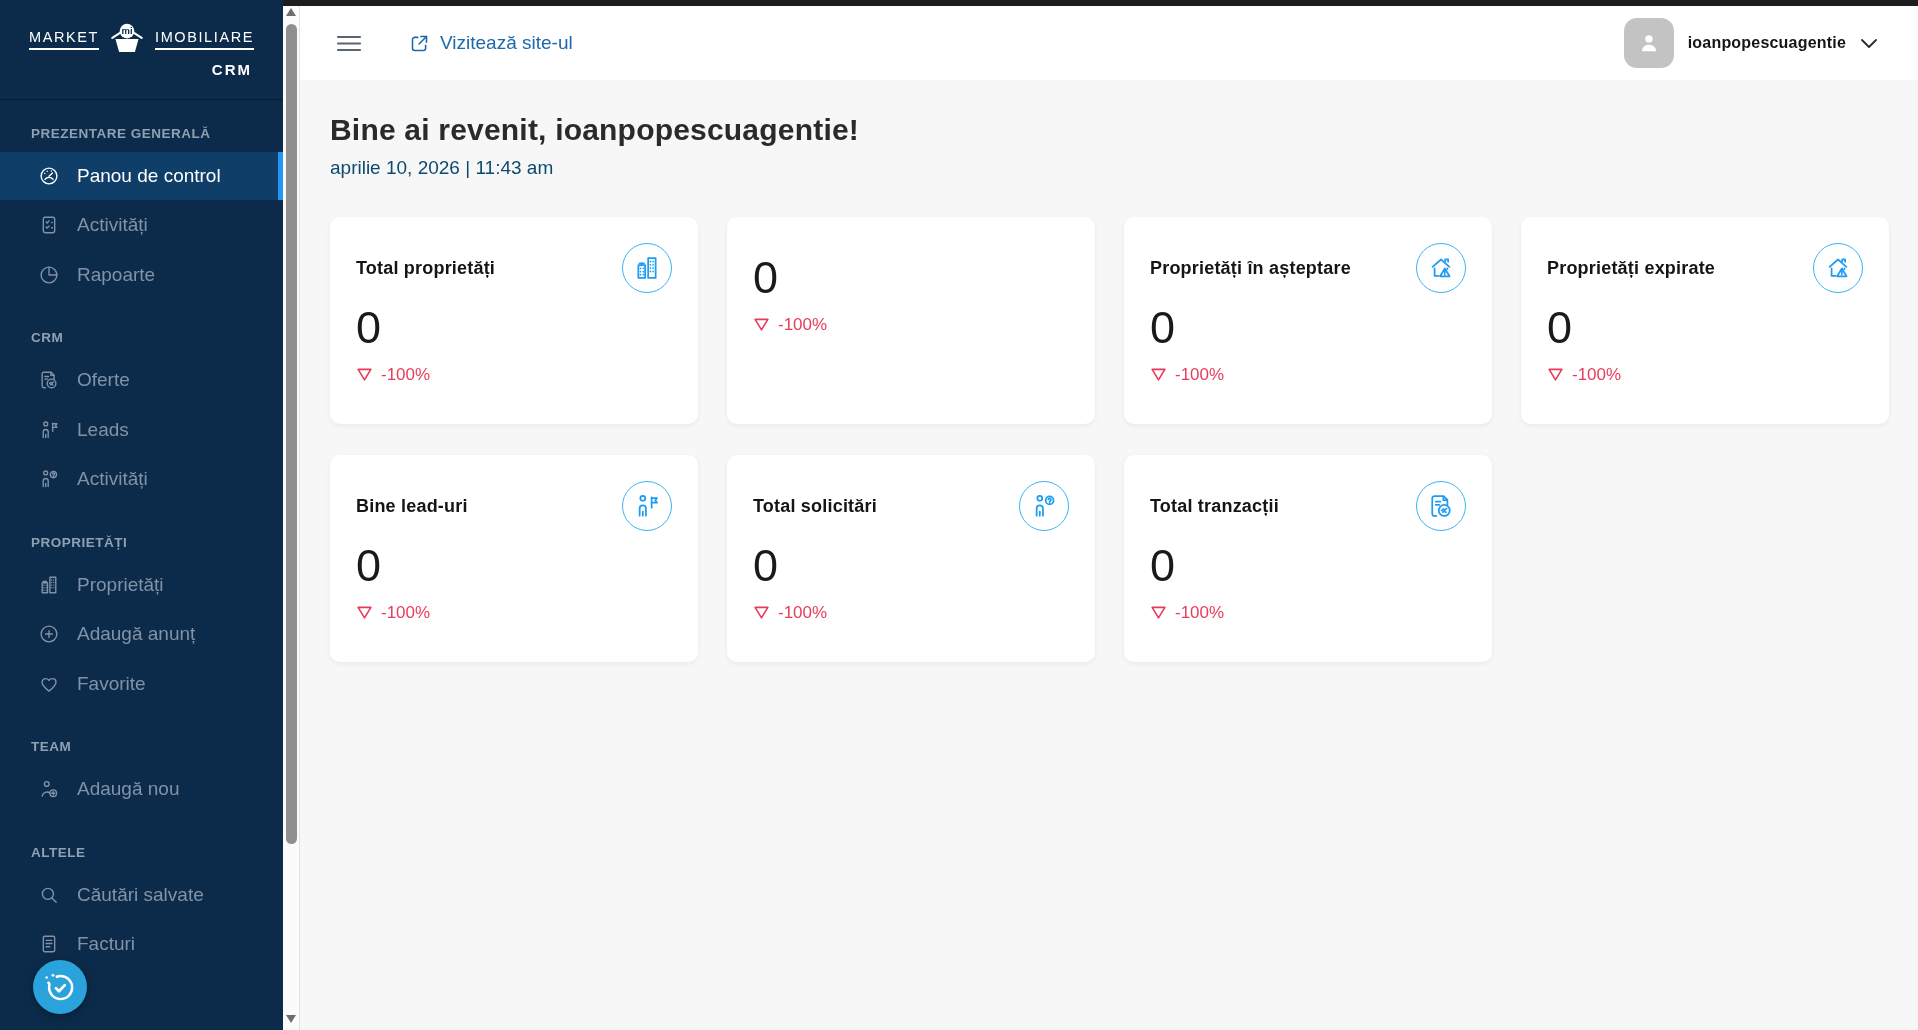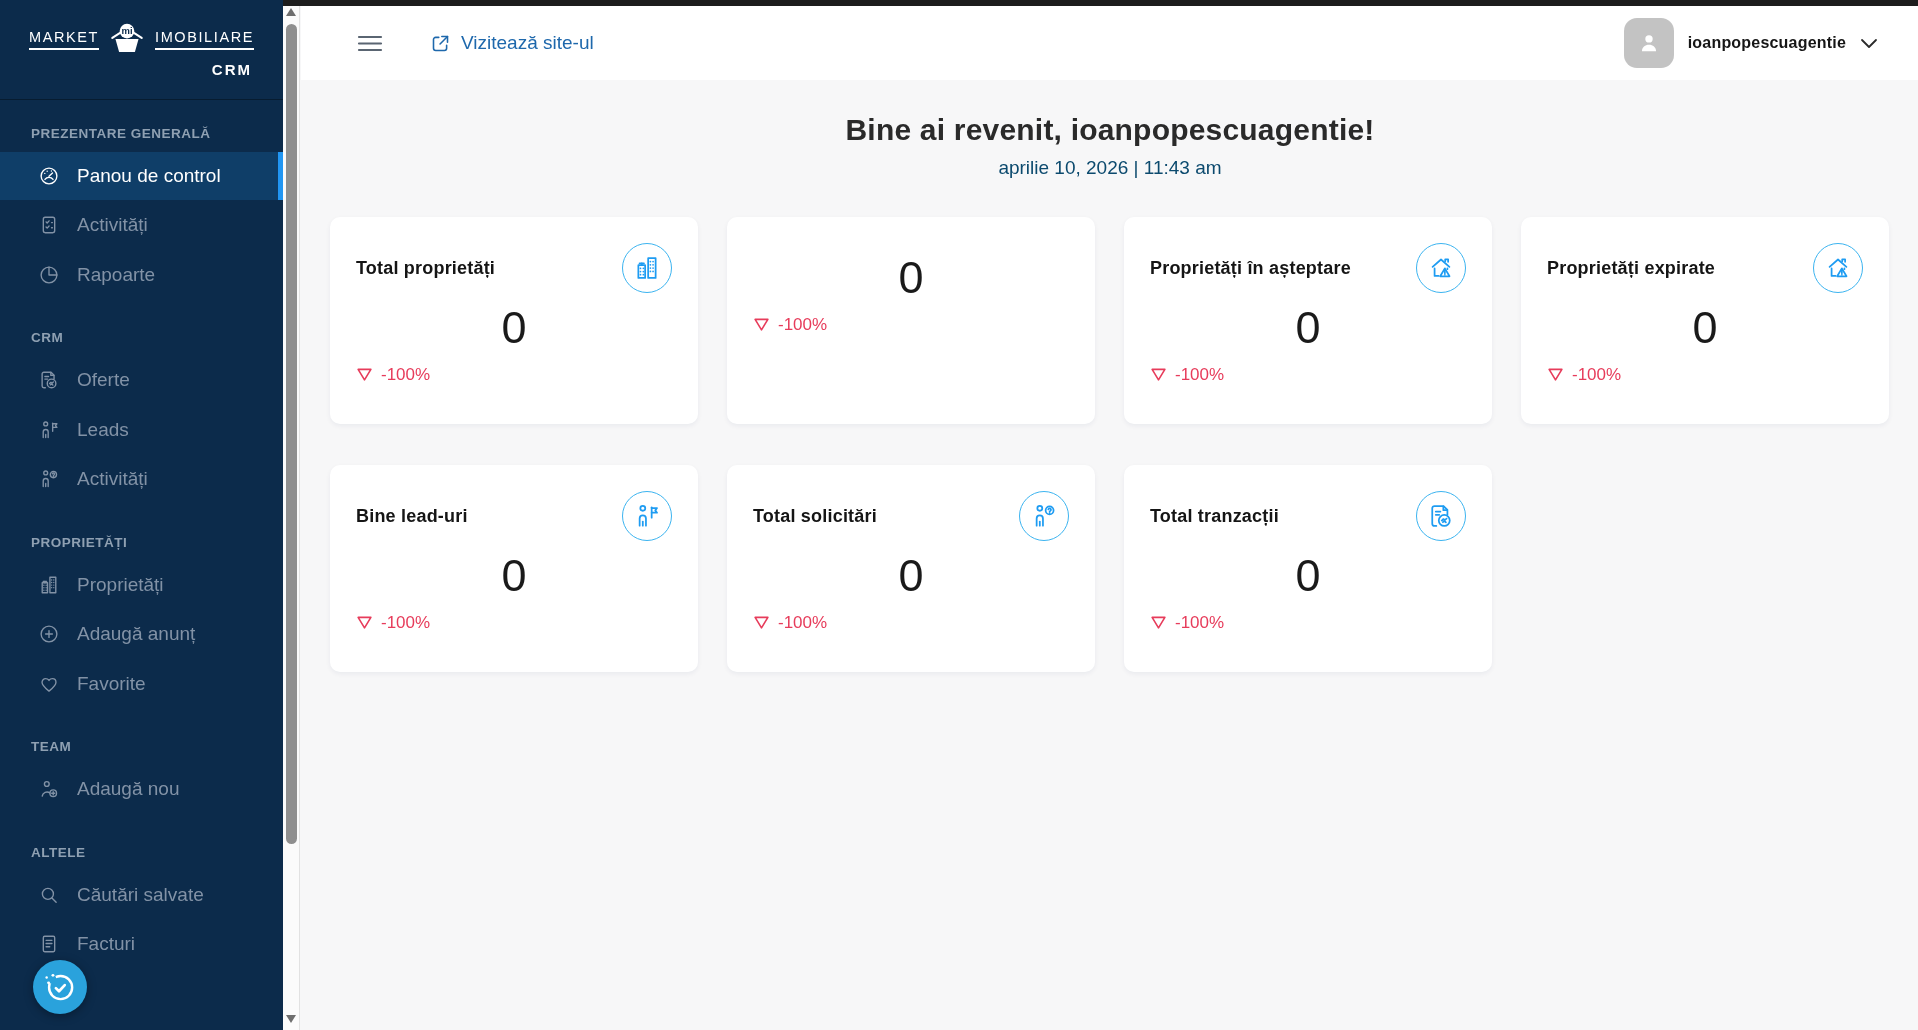--- a/index.html
+++ b/index.html
@@ -21,33 +21,33 @@
 
   
   .scroll-col { position:absolute; left:283px; top:0; bottom:0; width:17px; background:#FBFBFB; border-right:1px solid #E2E2E2; z-index:3; }
   .scroll-up { position:absolute; top:8px; left:3px; width:0; height:0; border-left:5.5px solid transparent; border-right:5.5px solid transparent; border-bottom:8px solid #6E6E6E; }
   .scroll-down { position:absolute; bottom:7px; left:3px; width:0; height:0; border-left:5.5px solid transparent; border-right:5.5px solid transparent; border-top:8px solid #6E6E6E; }
   .scroll-thumb { position:absolute; top:24px; left:2.5px; width:11px; height:820px; background:#8F8F8F; border-radius:6px; }
 
   .top-strip { position:absolute; left:283px; right:0; top:0; height:6px; background:#1D1D1D; z-index:6; }
 
   
-  .topbar { position:absolute; left:301px; right:0; top:0; height:80px; background:#FFFFFF; display:flex; align-items:center; padding:6px 40px 0 56px; z-index:1; }
+  .topbar { position:absolute; left:294px; right:0; top:0; height:80px; background:#FFFFFF; display:flex; align-items:center; padding:6px 40px 0 42px; z-index:1; }
   .hamburger { cursor:pointer; display:flex; }
   .visit-link { margin-left:47px; display:flex; align-items:center; gap:10px; color:#1E68AC; font-size:19px; cursor:pointer; }
   .tb-spacer { flex:1; }
   .user-menu { display:flex; align-items:center; gap:14px; cursor:pointer; }
   .avatar { width:50px; height:50px; border-radius:13px; background:#C3C3C3; display:flex; align-items:center; justify-content:center; }
   .username { font-size:16px; font-weight:700; color:#161616; letter-spacing:.2px; }
 
   
-  .content { position:absolute; left:301px; top:80px; right:0; bottom:0; padding:33px 28px 16px 29px;text-align:center; }
+  .content { position:absolute; left:301px; top:80px; right:0; bottom:0; padding:33px 28px 16px 29px; }
   .welcome { font-size:30px; font-weight:600; color:#2A2A2A; letter-spacing:.2px; }
   .dateline { margin-top:10px; font-size:19px; color:#0c4a6e; }
-  .grid { margin-top:38px; display:grid; grid-template-columns:repeat(4,368px); gap:41px 29px; }
+  .grid { margin-top:38px; display:grid; grid-template-columns:repeat(4,368px); gap:31px 29px; }
   .card { background:#fff; border-radius:10px; height:207px; padding:26px 26px 0 26px; box-shadow:0 2px 5px rgba(25,39,80,.06); }
   .card-head { display:flex; align-items:center; justify-content:space-between; }
   .card-title { font-size:18px; font-weight:700; color:#151515; letter-spacing:.2px; }
   .icon-circle { width:50px; height:50px; border-radius:50%; border:1.5px solid #3CB4F0; display:flex; align-items:center; justify-content:center; color:#1E9CF2; flex:0 0 auto; }
   .card-value { margin-top:10px; font-size:45px; line-height:1.1; color:#1A1A1A; font-weight:400; }
   .card-change { margin-top:12px; display:flex; align-items:center; gap:8px; color:#E73C5B; font-size:17px; }
 
   
   .cookie-btn { position:absolute; left:33px; top:960px; width:54px; height:54px; border-radius:50%; background:#2AA2DC; display:flex; align-items:center; justify-content:center; box-shadow:0 2px 10px rgba(0,0,0,.35); z-index:10; cursor:pointer; border:none; }
 </style>

